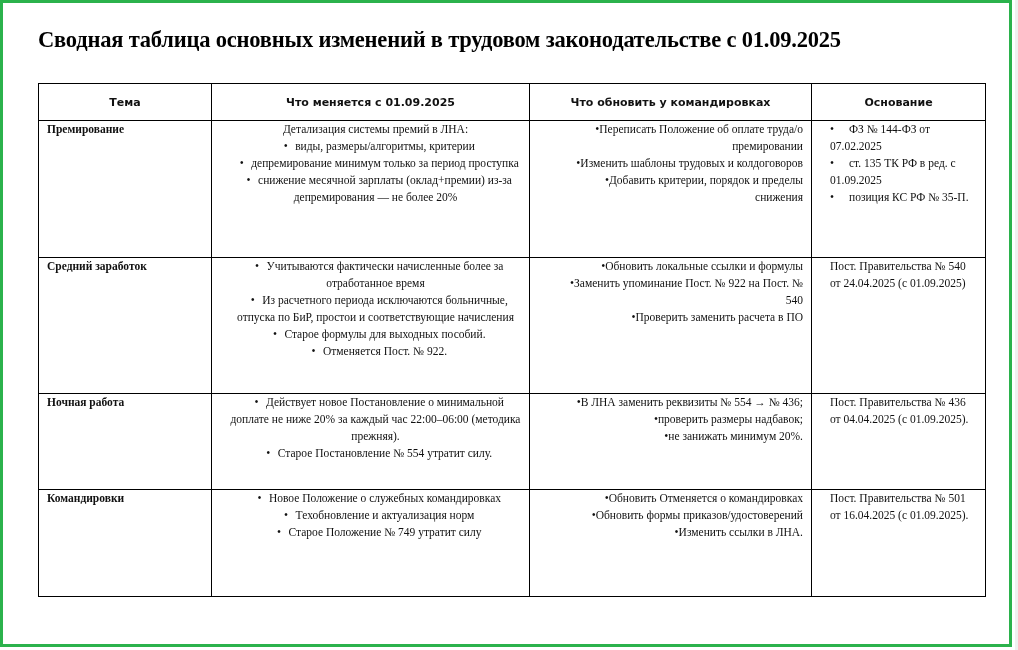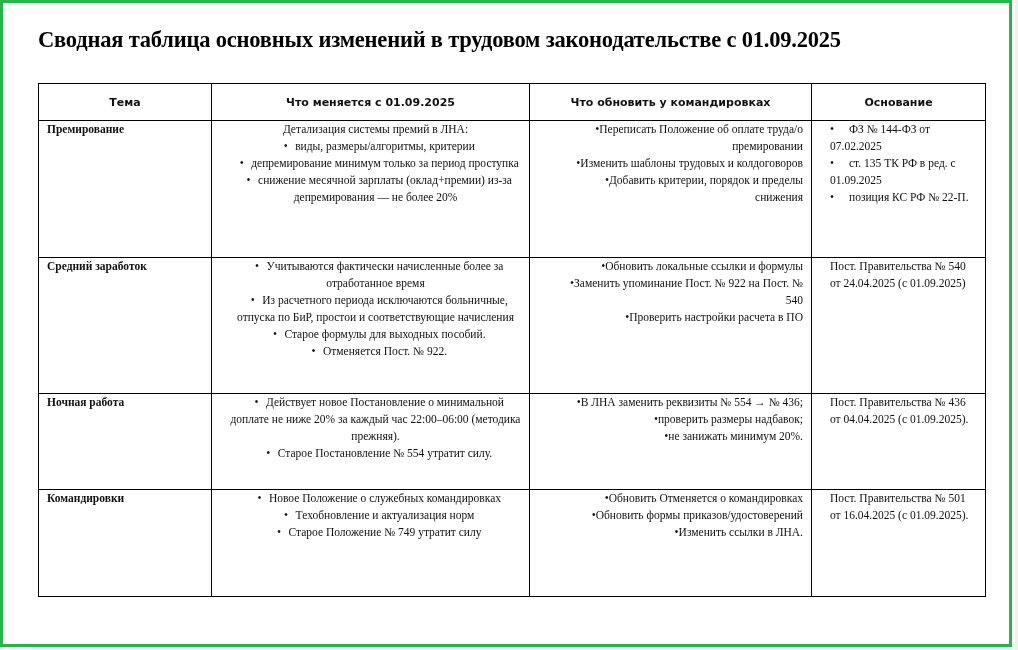--- a/index.html
+++ b/index.html
@@ -87,40 +87,40 @@
         <ul class="blist">
           <li><span class="bullet">•</span><span>Переписать Положение об оплате труда/о премировании</span></li>
           <li><span class="bullet">•</span><span>Изменить шаблоны трудовых и колдоговоров</span></li>
           <li><span class="bullet">•</span><span>Добавить критерии, порядок и пределы снижения</span></li>
         </ul>
       </td>
       <td class="col-basis">
         <ul class="blist">
           <li><span class="bullet">•</span><span>ФЗ № 144-ФЗ от 07.02.2025</span></li>
           <li><span class="bullet">•</span><span>ст. 135 ТК РФ в ред. с 01.09.2025</span></li>
-          <li><span class="bullet">•</span><span>позиция КС РФ № 22-П.</span></li>
+          <li><span class="bullet">•</span><span>позиция КС РФ № 35-П.</span></li>
         </ul>
       </td>
     </tr>
 
     <tr class="r2">
       <td class="topic">Средний заработок</td>
       <td class="col-change">
         <ul class="blist">
           <li><span class="bullet">•</span><span>Учитываются фактически начисленные более за отработанное время</span></li>
           <li><span class="bullet">•</span><span>Из расчетного периода исключаются больничные, отпуска по БиР, простои и соответствующие начисления</span></li>
           <li><span class="bullet">•</span><span>Старое формулы для выходных пособий.</span></li>
           <li><span class="bullet">•</span><span>Отменяется Пост. № 922.</span></li>
         </ul>
       </td>
       <td class="col-update">
         <ul class="blist">
           <li><span class="bullet">•</span><span>Обновить локальные ссылки и формулы</span></li>
           <li><span class="bullet">•</span><span>Заменить упоминание Пост. № 922 на Пост. № 540</span></li>
-          <li><span class="bullet">•</span><span>Проверить настройки расчета в ПО</span></li>
+          <li><span class="bullet">•</span><span>Проверить заменить расчета в ПО</span></li>
         </ul>
       </td>
       <td class="col-basis">Пост. Правительства № 540 от 24.04.2025 (с 01.09.2025)</td>
     </tr>
 
     <tr class="r3">
       <td class="topic">Ночная работа</td>
       <td class="col-change">
         <ul class="blist">
           <li><span class="bullet">•</span><span>Действует новое Постановление о минимальной доплате не ниже 20% за каждый час 22:00–06:00 (методика прежняя).</span></li>

